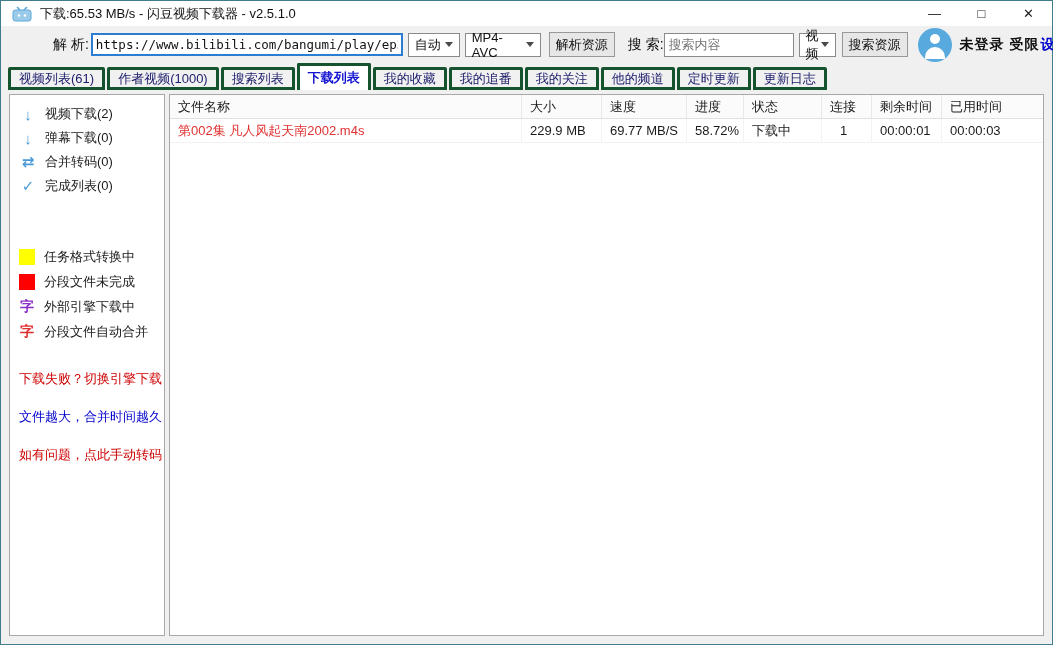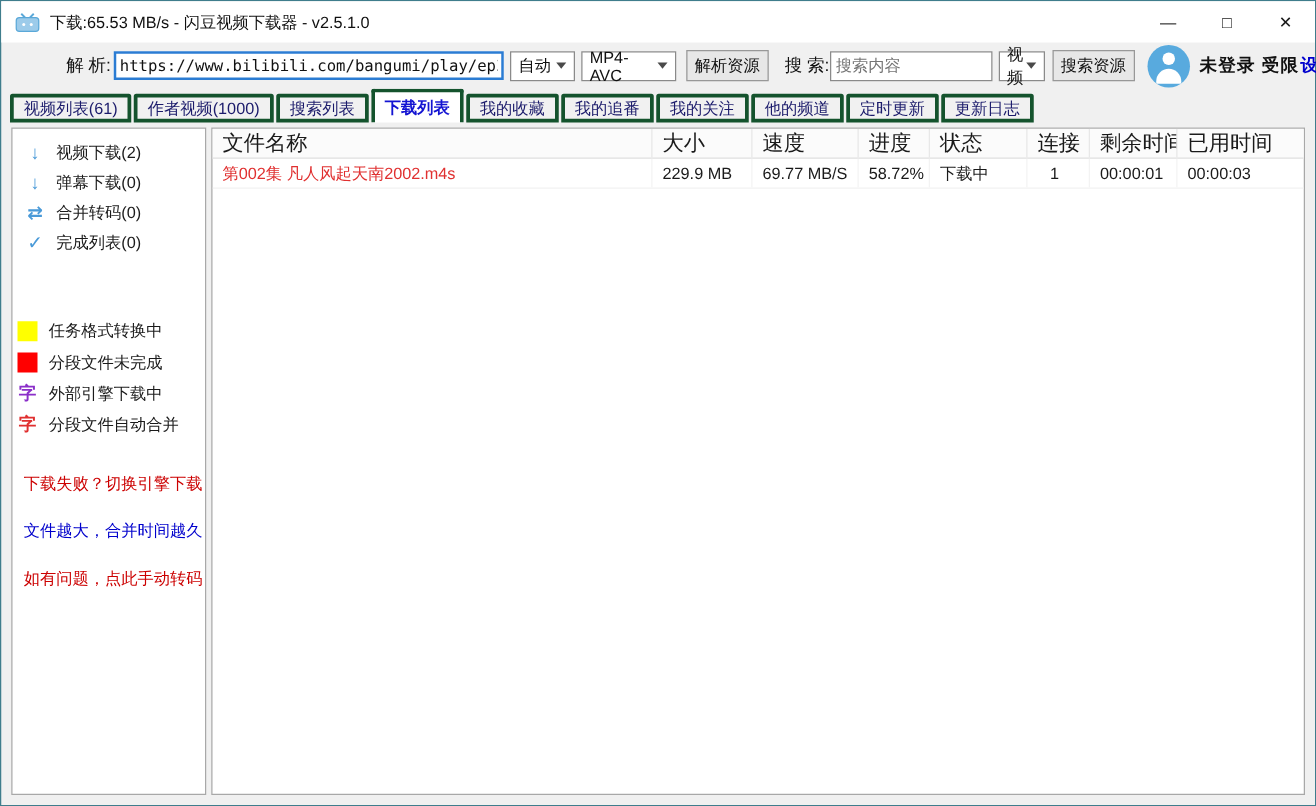--- a/index.html
+++ b/index.html
@@ -2,21 +2,21 @@
 <html><head>
 <meta charset="utf-8">
 <style>
   * { margin:0; padding:0; box-sizing:border-box; }
   html,body { width:1053px; height:645px; overflow:hidden;
     font-family:"Liberation Sans","DejaVu Sans",sans-serif; }
   .window { position:absolute; inset:0; background:#f0f0f0;
     border:1px solid #3f7d8c; display:flex; flex-direction:column; }
 
   
-  .titlebar { height:33px; background:#ffffff; display:flex; align-items:center; flex:0 0 auto; }
+  .titlebar { height:25px; background:#ffffff; display:flex; align-items:center; flex:0 0 auto; }
   .app-icon { width:20px; height:16px; margin:0 8px 0 11px; flex:0 0 auto; }
   .title-text { font-size:13px; color:#101010; }
   .win-controls { margin-left:auto; display:flex; height:100%; }
   .win-btn { width:47px; height:100%; display:flex; align-items:center; justify-content:center;
     font-size:13px; color:#1a1a1a; cursor:default; }
 
   
   .toolbar { height:37px; display:flex; align-items:center; padding:0 4px 0 8px; flex:0 0 auto; }
   .tb-label { font-size:14px; color:#111; white-space:pre; flex:0 0 auto;margin-left:44px; }
   .url-input { width:312px; height:23px; border:2px solid #2b7cd3; background:#fff;
@@ -52,33 +52,33 @@
   .content { flex:1; display:flex; padding:4px 8px 8px 4px; gap:4px; min-height:0; }
   .sidebar { width:156px; background:#fff; border:1px solid #a8a8a8; padding-top:7px;
     flex:0 0 auto; margin-left:4px; }
   .main { flex:1; background:#fff; border:1px solid #a8a8a8; overflow:hidden; }
 
   .nav-item { height:24px; display:flex; align-items:center; padding-left:10px; gap:9px;
     font-size:13px; color:#1a1a1a; }
   .nav-icon { color:#4a9ad8; font-size:15px; font-weight:bold; width:16px; text-align:center; }
 
   .legend { margin-top:46px; }
-  .legend-item { height:25px; display:flex; align-items:center; padding-left:4px; gap:9px;
+  .legend-item { height:25px; display:flex; align-items:center; padding-left:9px; gap:9px;
     font-size:13px; color:#1a1a1a; }
   .swatch { width:16px; height:16px; flex:0 0 auto; }
   .char-swatch { width:16px; text-align:center; font-size:14px; font-weight:bold; flex:0 0 auto; }
 
   .notes { margin-top:27px; }
   .note { padding-left:9px; font-size:13px; line-height:16px; margin-bottom:22px;
     white-space:nowrap; }
 
   
   .grid-row { display:grid; grid-template-columns:352px 80px 85px 57px 78px 50px 70px 1fr; }
   .thead { height:24px; background:#fbfbfb; border-bottom:1px solid #e0e0e0; }
-  .th { font-size:17px; color:#1a1a1a; display:flex; align-items:center; padding-left:8px;
+  .th { font-size:13px; color:#1a1a1a; display:flex; align-items:center; padding-left:8px;
     border-right:1px solid #e8e8e8; white-space:nowrap; overflow:hidden; }
   .th:last-child { border-right:none; }
   .trow { height:24px; border-bottom:1px solid #f2f2f2; }
   .td { font-size:13px; color:#1a1a1a; display:flex; align-items:center; padding-left:8px;
     border-right:1px solid #f3f3f3; white-space:nowrap; overflow:hidden; }
   .td:last-child { border-right:none; }
 </style>
 </head>
 <body>
 

